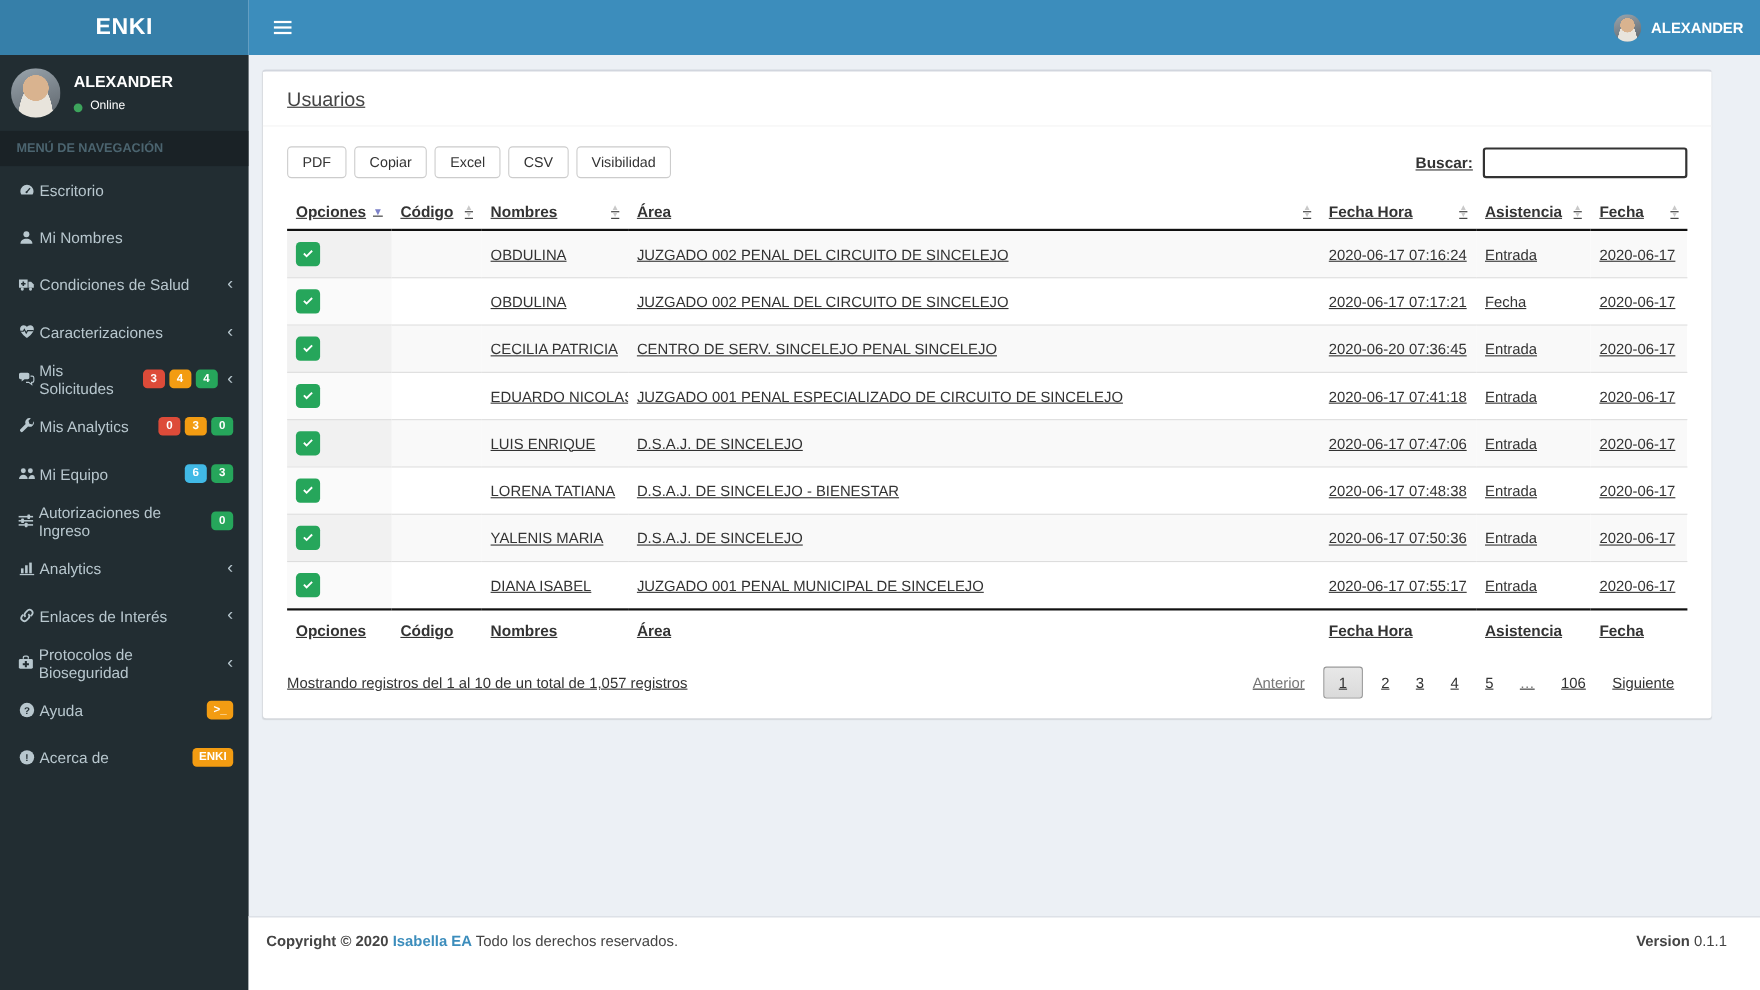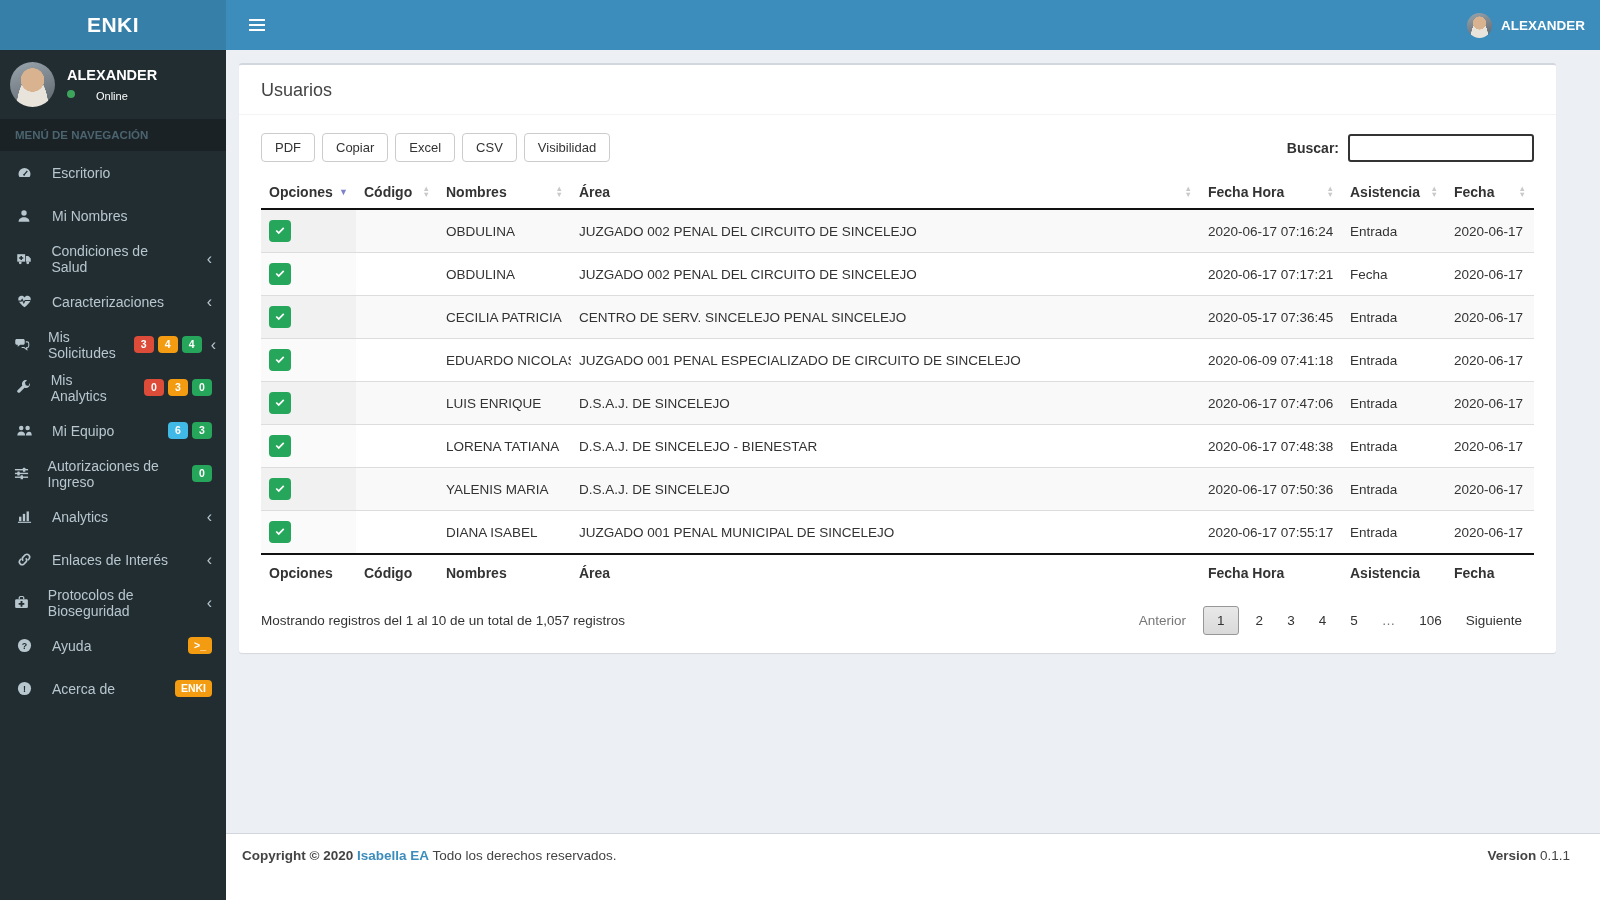--- a/index.html
+++ b/index.html
@@ -22,33 +22,33 @@
   
   .sidebar{grid-column:1;grid-row:2/4;background:#222d32;overflow:hidden;}
   .user-panel{display:flex;gap:12px;padding:12px 10px;align-items:center;}
   .avatar{border-radius:50%;flex:none;background:
     radial-gradient(circle at 50% 40%, #d9b38f 0 33%, rgba(0,0,0,0) 34%),
     radial-gradient(ellipse at 50% 108%, #e8e4dc 0 50%, rgba(0,0,0,0) 51%),
     linear-gradient(160deg,#9aa5ad,#5d646b);}
   .avatar.lg{width:45px;height:45px;}
   .avatar.sm{width:25px;height:25px;}
   .user-name{color:#fff;font-size:14.5px;font-weight:bold;margin-bottom:7px;}
-  .user-status{color:#fff;font-size:11px;display:flex;gap:21px;align-items:flex-start;cursor:pointer;}
+  .user-status{color:#fff;font-size:11px;display:flex;gap:7px;align-items:flex-end;cursor:pointer;}
   .dot{width:8px;height:8px;border-radius:50%;background:#3da45c;}
   .menu-header{background:#1a2226;color:#4b646f;font-size:11.5px;padding:10px 15px;font-weight:bold;}
-  .menu-item{display:flex;align-items:center;padding:0 14px;height:43px;color:#b8c7ce;font-size:14px;gap:18px;cursor:pointer;}
+  .menu-item{display:flex;align-items:center;padding:0 14px;height:43px;color:#b8c7ce;font-size:14px;gap:2px;cursor:pointer;}
   .menu-item .icon{width:20px;display:flex;justify-content:center;align-items:center;color:#b8c7ce;}
   .menu-item .icon svg{display:block;}
   .menu-right{margin-left:auto;display:flex;gap:4px;align-items:center;}
   .badge{color:#fff;font-size:10.5px;font-weight:bold;padding:3px 6px;border-radius:4px;line-height:1;min-width:8px;text-align:center;}
   .chevron{color:#b8c7ce;margin-left:5px;font-size:16px;line-height:1;}
 
   
   .content{grid-column:2;grid-row:2;overflow:hidden;}
-  .box{background:#fff;margin:13px 44px 13px 13px;border-top:2px solid #d2d6de;border-radius:3px;box-shadow:0 1px 1px rgba(0,0,0,.1);}
+  .box{background:#fff;margin:13px 44px 13px 13px;border-top:2px solid #d2d6de;border-radius:3px;box-shadow:0 1px 1px rgba(0,0,0,.1);text-decoration:underline;}
   .box-header{padding:15px 22px 13px;border-bottom:1px solid #f4f4f4;}
   .box-header h1{margin:0;font-size:18px;font-weight:400;color:#444;}
   .box-body{padding:12px 22px 18px;}
   .table-controls{display:flex;justify-content:space-between;align-items:center;margin:6px 0 14px;}
   .dt-btn{background:#fff;border:1px solid #ccc;border-radius:4px;padding:6px 13px;font-size:13px;color:#333;margin-right:7px;cursor:pointer;}
   .search-wrap{display:flex;align-items:center;}
   .search-label{font-weight:bold;font-size:14px;color:#333;padding-left:16px;}
   .search-input{width:172px;height:22px;border:2px solid #333;border-radius:3px;margin-left:9px;font-size:13px;padding:1px 5px;}
 
   table{width:100%;border-collapse:collapse;table-layout:fixed;font-size:13.5px;color:#333;}
@@ -403,36 +403,36 @@
                 <td class="sorted">
                   <span class="check" style="background: rgb(38, 166, 91);">
                     <svg viewBox="0 0 16 16" width="12" height="12">
                       <path fill="#fff" d="M6.3 12.2 2.2 8.1l1.6-1.6 2.5 2.5 5.9-5.9 1.6 1.6z"></path>
                     </svg>
                   </span>
                 </td>
                 <td></td>
                 <td>CECILIA PATRICIA</td>
                 <td>CENTRO DE SERV. SINCELEJO PENAL SINCELEJO</td>
-                <td>2020-05-17 07:36:45</td>
+                <td>2020-06-20 07:36:45</td>
                 <td>Entrada</td>
                 <td>2020-06-17</td>
               </tr>
               <tr>
                 <td class="sorted">
                   <span class="check" style="background: rgb(38, 166, 91);">
                     <svg viewBox="0 0 16 16" width="12" height="12">
                       <path fill="#fff" d="M6.3 12.2 2.2 8.1l1.6-1.6 2.5 2.5 5.9-5.9 1.6 1.6z"></path>
                     </svg>
                   </span>
                 </td>
                 <td></td>
                 <td>EDUARDO NICOLAS</td>
                 <td>JUZGADO 001 PENAL ESPECIALIZADO DE CIRCUITO DE SINCELEJO</td>
-                <td>2020-06-09 07:41:18</td>
+                <td>2020-06-17 07:41:18</td>
                 <td>Entrada</td>
                 <td>2020-06-17</td>
               </tr>
               <tr>
                 <td class="sorted">
                   <span class="check" style="background: rgb(38, 166, 91);">
                     <svg viewBox="0 0 16 16" width="12" height="12">
                       <path fill="#fff" d="M6.3 12.2 2.2 8.1l1.6-1.6 2.5 2.5 5.9-5.9 1.6 1.6z"></path>
                     </svg>
                   </span>

